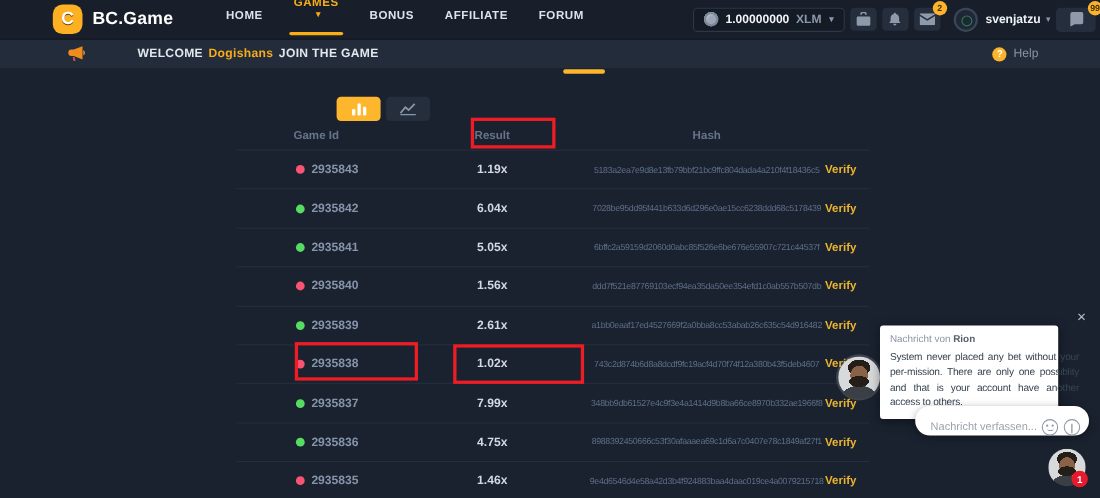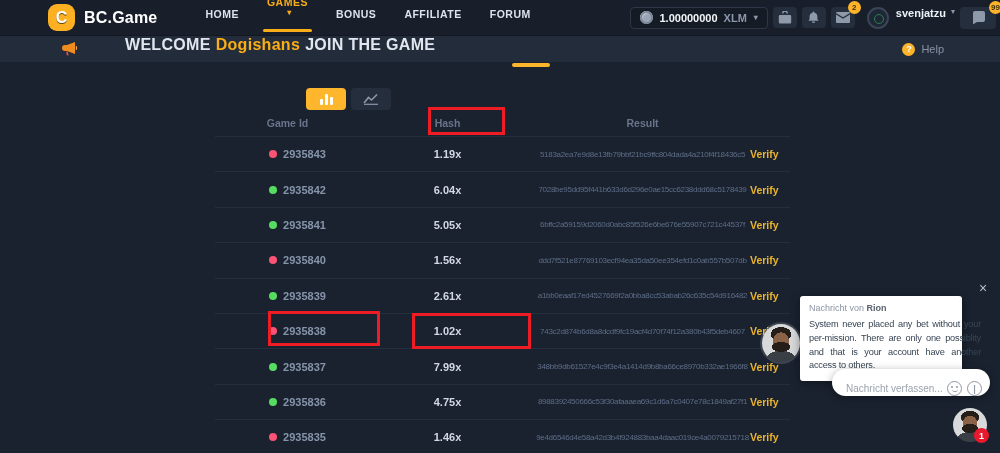--- a/index.html
+++ b/index.html
@@ -30,33 +30,33 @@
                box-shadow:inset 0 0 0 2px #7c8798, inset 2px 2px 2px rgba(255,255,255,.45); }
   .balance-amount { color:#f2f5f9; font-size:11px; font-weight:bold; }
   .balance-cur { color:#8b98ac; font-size:11px; font-weight:bold; display:flex; align-items:center; gap:3px; }
 
   .icon-btn { position:relative; width:24px; height:21px; background:#252e3c; border-radius:4px;
               display:flex; align-items:center; justify-content:center; margin-left:5px; cursor:pointer; }
   .icon-btn svg { display:block; }
   .badge-yellow { position:absolute; top:-6px; right:-6px; min-width:13px; height:13px; padding:0 2px;
                   background:#fdb32a; border-radius:7px; color:#3e3008; font-size:8px; font-weight:bold;
                   display:flex; align-items:center; justify-content:center; }
-  .user-group { display:flex; margin-left:12px; cursor:pointer; }
+  .user-group { display:flex; align-items:center; margin-left:12px; cursor:pointer; }
   .avatar-user { width:22px; height:22px; border-radius:50%; background:#1d2735;
                  border:2px solid #3a4656; position:relative; }
   .avatar-user::after { content:""; position:absolute; left:5px; top:5px; width:8px; height:8px;
                  border-radius:50%; border:1.5px solid #2e7d4f; }
   .username { color:#eef2f7; font-size:11px; font-weight:bold; margin-left:7px; }
   .user-caret { color:#8b98ac; font-size:8px; margin-left:5px; }
 
   
   .announce { position:absolute; top:36px; left:0; width:1000px; height:26px; background:#232c3a; z-index:4; }
   .megaphone { position:absolute; left:62px; top:5px; }
-  .announce-text { position:absolute; left:125px; top:0; height:26px; display:flex; 
-                   font-size:16px; font-weight:bold; letter-spacing:.3px; color:#e2e7ee; gap:5px; }
+  .announce-text { position:absolute; left:125px; top:0; height:26px; display:flex; align-items:center;
+                   font-size:11px; font-weight:bold; letter-spacing:.3px; color:#e2e7ee; gap:5px; }
   .announce-highlight { color:#f9ad17; }
   .help-group { position:absolute; right:56px; top:0; height:26px; display:flex; align-items:center;
                 gap:6px; cursor:pointer; }
   .help-q { width:13px; height:13px; border-radius:50%; background:#fdb32a; color:#fff;
             font-size:9px; font-weight:bold; display:flex; align-items:center; justify-content:center; }
   .help-label { color:#8793a5; font-size:11px; }
 
   
   .tab-indicator { position:absolute; left:512px; top:63px; width:38px; height:4px;
                    background:#fdb52b; border-radius:2px; }
@@ -227,22 +227,22 @@
     <svg width="16" height="12" viewBox="0 0 16 12">
         <polyline points="1,10 5.5,4.5 8.5,7 14,1.5" fill="none" stroke="#8b97a8" stroke-width="1.6"></polyline>
         <line x1="1" y1="11.3" x2="15" y2="11.3" stroke="#8b97a8" stroke-width="1.2"></line>
       </svg>
   </div>
 </div>
 
 <div class="table">
   <div class="t-head">
     <div>Game Id</div>
+    <div>Result</div>
     <div>Hash</div>
-    <div>Result</div>
     <div></div>
   </div>
   <div id="tbody">
   <div class="t-row">
     <div class="cell-id">
       <span class="dot red"></span>
       <span class="id-text">2935843</span>
     </div>
     <div class="cell-result">1.19x</div>
     <div class="cell-hash">5183a2ea7e9d8e13fb79bbf21bc9ffc804dada4a210f4f18436c5</div>

